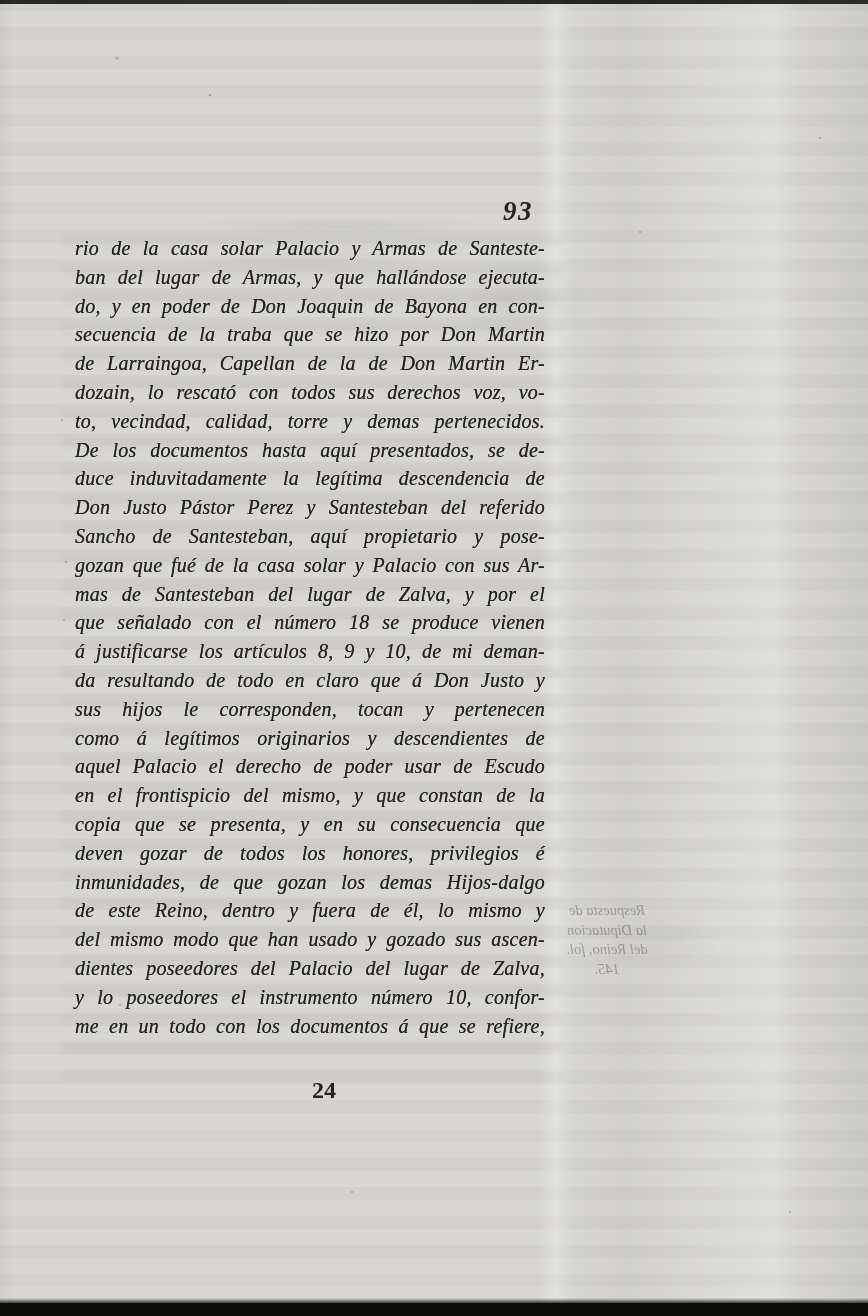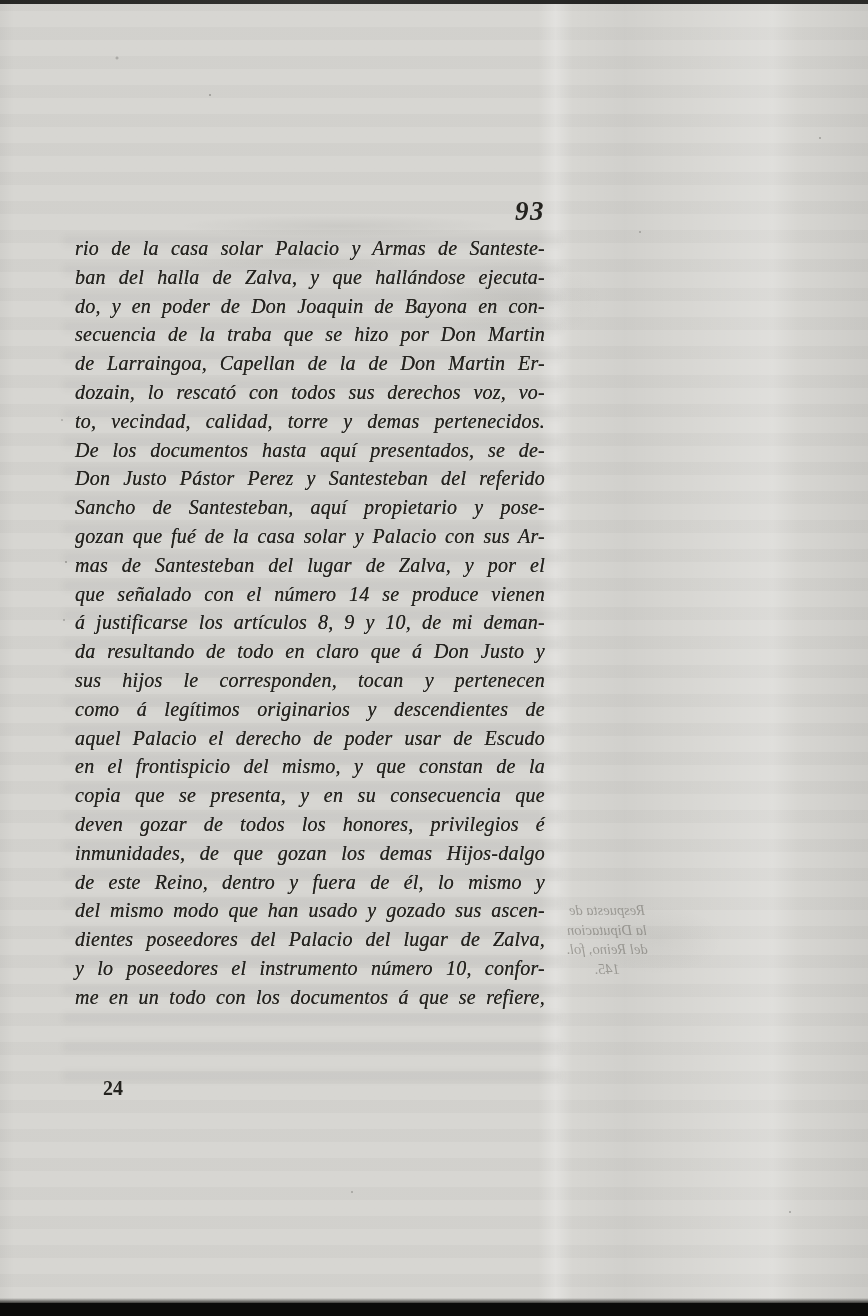--- a/index.html
+++ b/index.html
@@ -39,21 +39,21 @@
       var(--paper,#d6d5d1);
   }
   .edge-top{position:absolute;top:0;left:0;right:0;height:4px;
     background:linear-gradient(90deg,#141412 0%,#20201e 35%,#111110 70%,#1a1a18 100%);
     opacity:.9;}
   .edge-bottom-fade{position:absolute;left:0;right:0;bottom:13px;height:5px;
     background:linear-gradient(to bottom, rgba(12,12,10,0), rgba(12,12,10,0.75));}
   .edge-bottom{position:absolute;left:0;right:0;bottom:0;height:13px;
     background:var(--edge-black,#0b0b0a);}
   .pagenum{
-    position:absolute;top:196px;left:12px;width:533px;
+    position:absolute;top:196px;left:0;width:533px;
     text-align:right;
     font-size:27px;font-weight:700;font-style:italic;
     letter-spacing:1.5px;
     color:var(--ink,#24231f);
   }
   .bleed-layer{
     position:absolute;left:62px;top:232px;width:500px;height:850px;
     background:repeating-linear-gradient(0deg,
       rgba(25,25,22,0.05) 0px, rgba(25,25,22,0.05) 12px,
       rgba(25,25,22,0) 12px, rgba(25,25,22,0) 28.8px);
@@ -72,21 +72,22 @@
     text-align-last:justify;
     letter-spacing:0.25px;
     text-shadow:0 0 0.6px rgba(36,35,31,0.85);
     white-space:normal;
     overflow:visible;
     font-style:italic;
   }
   .sig{
     position:absolute;top:1077px;left:75px;width:470px;
     padding-left:28px;box-sizing:border-box;
-    font-size:20px;font-weight:700;
+    text-align:center;
+    font-size:24px;font-weight:700;
     color:var(--ink,#24231f);
   }
   .margin-note{
     position:absolute;left:546px;top:901px;width:122px;
     transform:scaleX(-1);
     font-style:italic;
     font-size:14.5px;line-height:19.5px;
     text-align:center;
     color:rgba(72,70,62,0.40);
     filter:blur(0.7px);
@@ -98,32 +99,33 @@
 <div class="scan">
 
   <div class="edge-top"></div>
 
   <div class="pagenum">93</div>
 
   <div class="bleed-layer"></div>
 
   <div class="textblock">
     <div class="line">rio de la casa solar Palacio y Armas de Santeste-</div>
-    <div class="line">ban del halla de Zalva, y que hallándose ejecuta-</div>
+    <div class="line">ban del lugar de Armas, y que hallándose ejecuta-</div>
     <div class="line">do, y en poder de Don Joaquin de Bayona en con-</div>
     <div class="line">secuencia de la traba que se hizo por Don Martin</div>
     <div class="line">de Larraingoa, Capellan de la de Don Martin Er-</div>
     <div class="line">dozain, lo rescató con todos sus derechos voz, vo-</div>
     <div class="line">to, vecindad, calidad, torre y demas pertenecidos.</div>
     <div class="line">De los documentos hasta aquí presentados, se de-</div>
+    <div class="line">duce induvitadamente la legítima descendencia de</div>
     <div class="line">Don Justo Pástor Perez y Santesteban del referido</div>
     <div class="line">Sancho de Santesteban, aquí propietario y pose-</div>
     <div class="line">gozan que fué de la casa solar y Palacio con sus Ar-</div>
     <div class="line">mas de Santesteban del lugar de Zalva, y por el</div>
-    <div class="line">que señalado con el número 14 se produce vienen</div>
+    <div class="line">que señalado con el número 18 se produce vienen</div>
     <div class="line">á justificarse los artículos 8, 9 y 10, de mi deman-</div>
     <div class="line">da resultando de todo en claro que á Don Justo y</div>
     <div class="line">sus hijos le corresponden, tocan y pertenecen</div>
     <div class="line">como á legítimos originarios y descendientes de</div>
     <div class="line">aquel Palacio el derecho de poder usar de Escudo</div>
     <div class="line">en el frontispicio del mismo, y que constan de la</div>
     <div class="line">copia que se presenta, y en su consecuencia que</div>
     <div class="line">deven gozar de todos los honores, privilegios é</div>
     <div class="line">inmunidades, de que gozan los demas Hijos-dalgo</div>
     <div class="line">de este Reino, dentro y fuera de él, lo mismo y</div>

